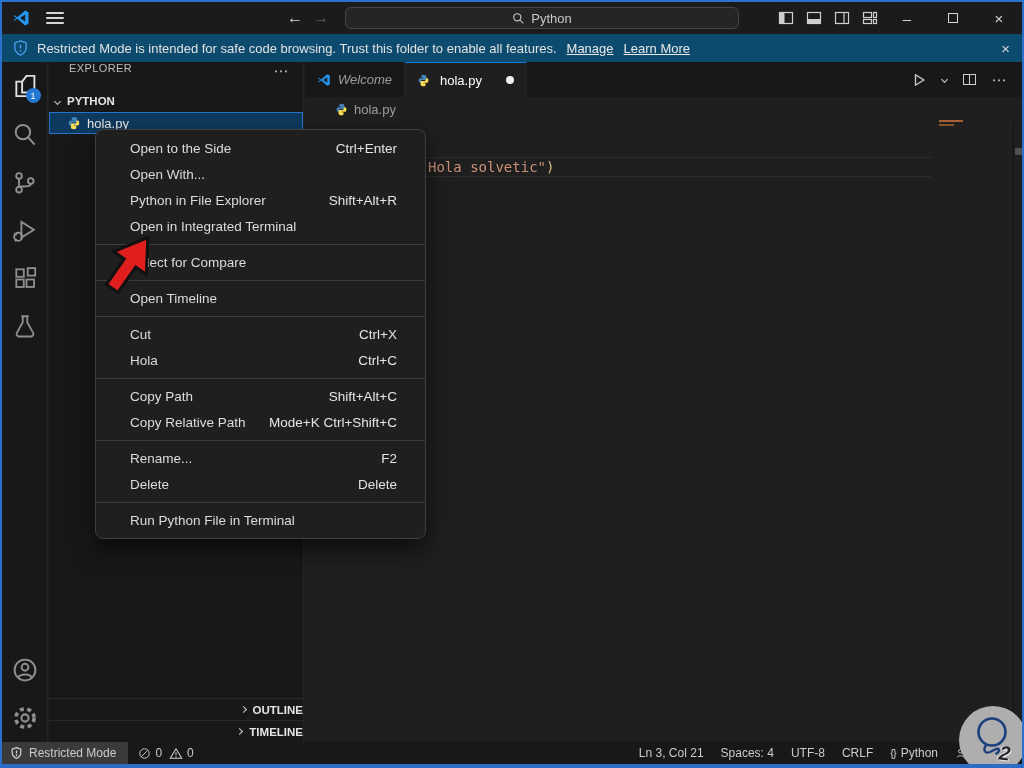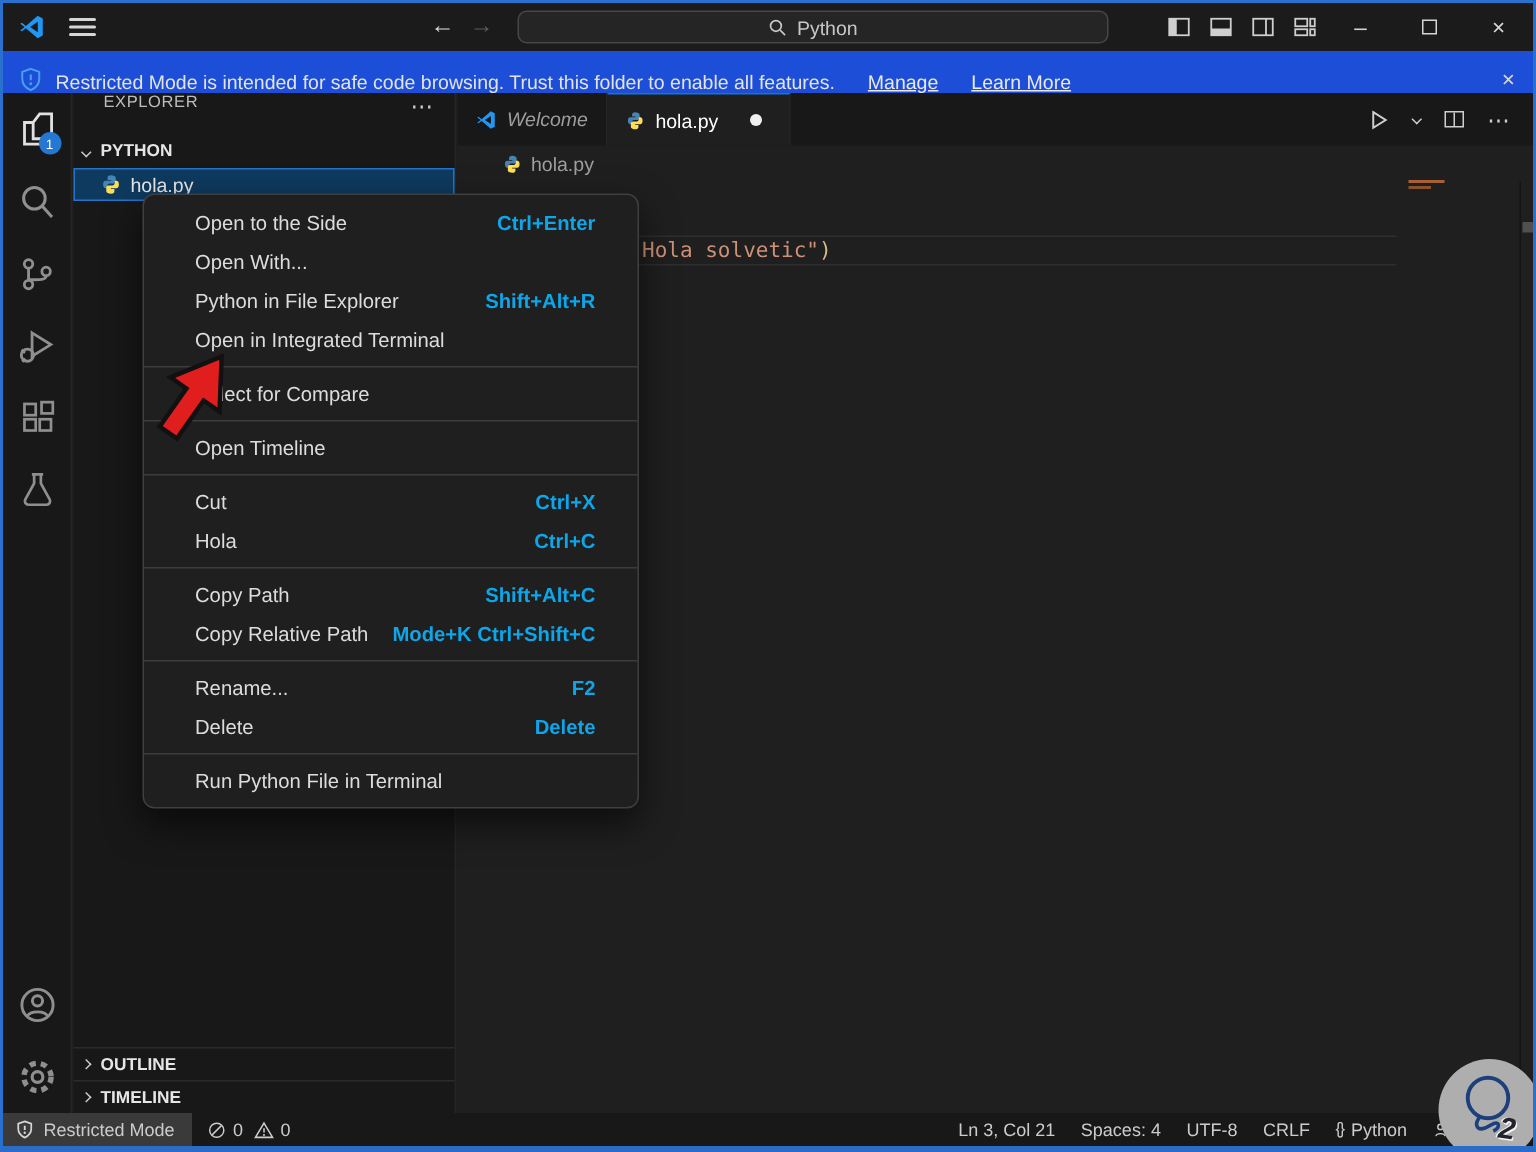--- a/index.html
+++ b/index.html
@@ -20,24 +20,24 @@
   .tb-search { position:absolute; left:343px; top:5px; width:394px; height:22px; background:#252525;
                border:1px solid #474747; border-radius:6px; display:flex; align-items:center;
                justify-content:center; gap:6px; color:#c7c7c7; font-size:13px; cursor:pointer; }
   .tb-right { position:absolute; right:0; top:0; height:32px; display:flex; align-items:center; }
   .tb-lay { width:28px; height:32px; display:flex; align-items:center; justify-content:center; cursor:pointer; }
   .tb-win { width:46px; height:32px; display:flex; align-items:center; justify-content:center;
             color:#d6d6d6; font-size:15px; cursor:pointer; }
   .maxbox { width:10px; height:10px; border:1.2px solid #d6d6d6; }
 
   
-  .banner { position:absolute; left:0; right:0; top:32px; height:28px; background:#1d4ed8;
-            display:flex; align-items:flex-end; color:#e3e3e3; font-size:13px; }
+  .banner { position:absolute; left:0; right:0; top:32px; height:28px; background:#0c4a6e;
+            display:flex; align-items:center; color:#e3e3e3; font-size:13px; }
   .banner .b-icon { margin:0 8px 0 10px; }
-  .banner a { color:#e9e9e9; text-decoration:underline; margin-left:22px; cursor:pointer; }
+  .banner a { color:#e9e9e9; text-decoration:underline; margin-left:10px; cursor:pointer; }
   .banner .b-close { margin-left:auto; margin-right:12px; color:#d6d6d6; font-size:15px; cursor:pointer; }
 
   
   .activitybar { position:absolute; left:0; top:60px; bottom:22px; width:46px; background:#181818;
                  border-right:1px solid #252525; display:flex; flex-direction:column; align-items:center; }
   .ab-item { width:46px; height:48px; display:flex; align-items:center; justify-content:center;
              position:relative; cursor:pointer; }
   .ab-spacer { flex:1; }
   .badge { position:absolute; right:7px; bottom:7px; width:15px; height:15px; background:#2478d4;
            border-radius:50%; color:#fff; font-size:9px; display:flex; align-items:center; justify-content:center; }
@@ -51,27 +51,27 @@
   .sb-section { height:22px; display:flex; align-items:center; gap:7px; padding-left:6px;
                 font-size:11.5px; font-weight:bold; color:#e6e6e6; cursor:pointer; }
   .chev { width:5px; height:5px; border-right:1.4px solid #cccccc; border-bottom:1.4px solid #cccccc;
           display:inline-block; }
   .chev.down { transform:rotate(45deg); }
   .chev.right { transform:rotate(-45deg); }
   .sb-file { height:22px; margin-top:0; display:flex; align-items:center; gap:6px; padding-left:17px;
              font-size:13px; color:#e8e8e8; background:#0e3a5f; border:1px solid #2475c9; cursor:pointer; }
   .sb-bottom { position:absolute; left:0; right:0; }
   .sb-sec-row { height:22px; border-top:1px solid #2b2b2b; display:flex; align-items:center; gap:7px;
-                padding-left:6px; font-size:11.5px; font-weight:bold; color:#e6e6e6; cursor:pointer; }
+                padding-left:6px; font-size:11.5px; font-weight:bold; color:#e6e6e6; cursor:pointer;justify-content:flex-end; }
 
   
   .editor-area { position:absolute; left:303px; top:60px; right:0; bottom:22px; background:#1f1f1f; }
   .tabbar { position:absolute; left:0; right:0; top:0; height:35px; background:#181818; display:flex; }
   .tab { height:35px; display:flex; align-items:center; gap:7px; padding:0 12px; font-size:13px;
-         border-right:1px solid #252525; cursor:pointer; }
+         border-right:1px solid #252525; cursor:pointer;justify-content:space-between; }
   .tab.inactive { color:#9d9d9d; font-style:italic; }
   .tab.active { background:#1f1f1f; color:#ffffff; border-top:1.5px solid #0c7ad8; width:122px; }
   .dot { width:8px; height:8px; border-radius:50%; background:#f0f0f0; margin-left:14px; }
   .tab-actions { margin-left:auto; display:flex; align-items:center; gap:8px; padding-right:12px; color:#cfcfcf; }
   .tab-actions .ta { width:22px; height:22px; display:flex; align-items:center; justify-content:center; cursor:pointer; }
   .splitbox { width:13px; height:11px; border:1.2px solid #cfcfcf; position:relative; }
   .splitbox:before { content:""; position:absolute; left:5px; top:0; bottom:0; width:1.2px; background:#cfcfcf; }
   .breadcrumb { position:absolute; left:0; right:0; top:35px; height:24px; display:flex; align-items:center;
                 gap:6px; padding-left:30px; font-size:13px; color:#9f9f9f; cursor:pointer; }
   .editor-body { position:absolute; left:0; right:0; top:59px; bottom:0; }
@@ -85,21 +85,21 @@
   .mm2 { position:absolute; left:8px; top:5px; width:15px; height:2px; background:#8a4f2c; }
   .scrolltrack { position:absolute; left:708px; top:0; bottom:0; width:11px; border-left:1px solid #141414; }
   .scrollthumb { position:absolute; left:1px; top:27px; width:10px; height:7px; background:#505050; }
 
   
   .ctxmenu { position:absolute; left:93px; top:127px; width:331px; background:#1f1f1f;
              border:1px solid #3f3f3f; border-radius:8px; box-shadow:0 10px 24px rgba(0,0,0,.6);
              padding:5px 0; z-index:50; }
   .mi { height:26px; display:flex; align-items:center; justify-content:space-between;
         padding:0 28px 0 34px; font-size:13.5px; color:#dcdcdc; cursor:pointer; }
-  .mi .sc { color:#0ea5e9;font-weight:bold; }
+  .mi .sc { color:#e5e5e5; }
   .msep { height:1px; background:#3c3c3c; margin:4.5px 0; }
 
   
   .red-arrow { position:absolute; left:95px; top:238px; width:66px; height:46px;
                transform:rotate(-55deg); z-index:60; pointer-events:none; }
 
   
   .statusbar { position:absolute; left:0; right:0; bottom:0; height:22px; background:#181818;
                color:#cccccc; font-size:12px; display:flex; align-items:center; }
   .st-restricted { height:22px; display:flex; align-items:center; gap:6px; padding:0 12px 0 8px;

